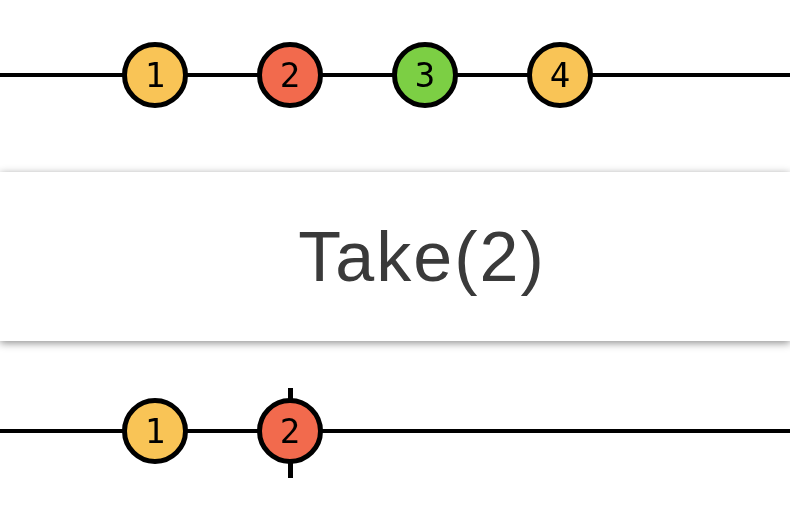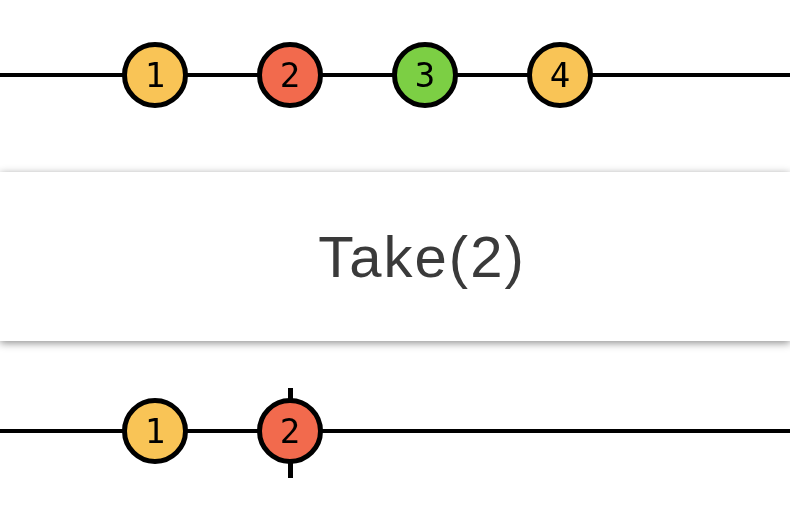--- a/index.html
+++ b/index.html
@@ -59,21 +59,21 @@
     height: 169px;
     background: #ffffff;
     box-shadow: 0 2px 8px rgba(0,0,0,0.45);
     display: flex;
     align-items: center;
     justify-content: center;
     z-index: 4;
   }
   .operator-label {
     font-family: "Liberation Sans", sans-serif;
-    font-size: 58px;
+    font-size: 70px;
     font-weight: 400;
     letter-spacing: 2px;
     color: #3a3a3a;
     transform: translateX(27px);
     white-space: nowrap;
   }
 </style>
 </head>
 <body>
 

